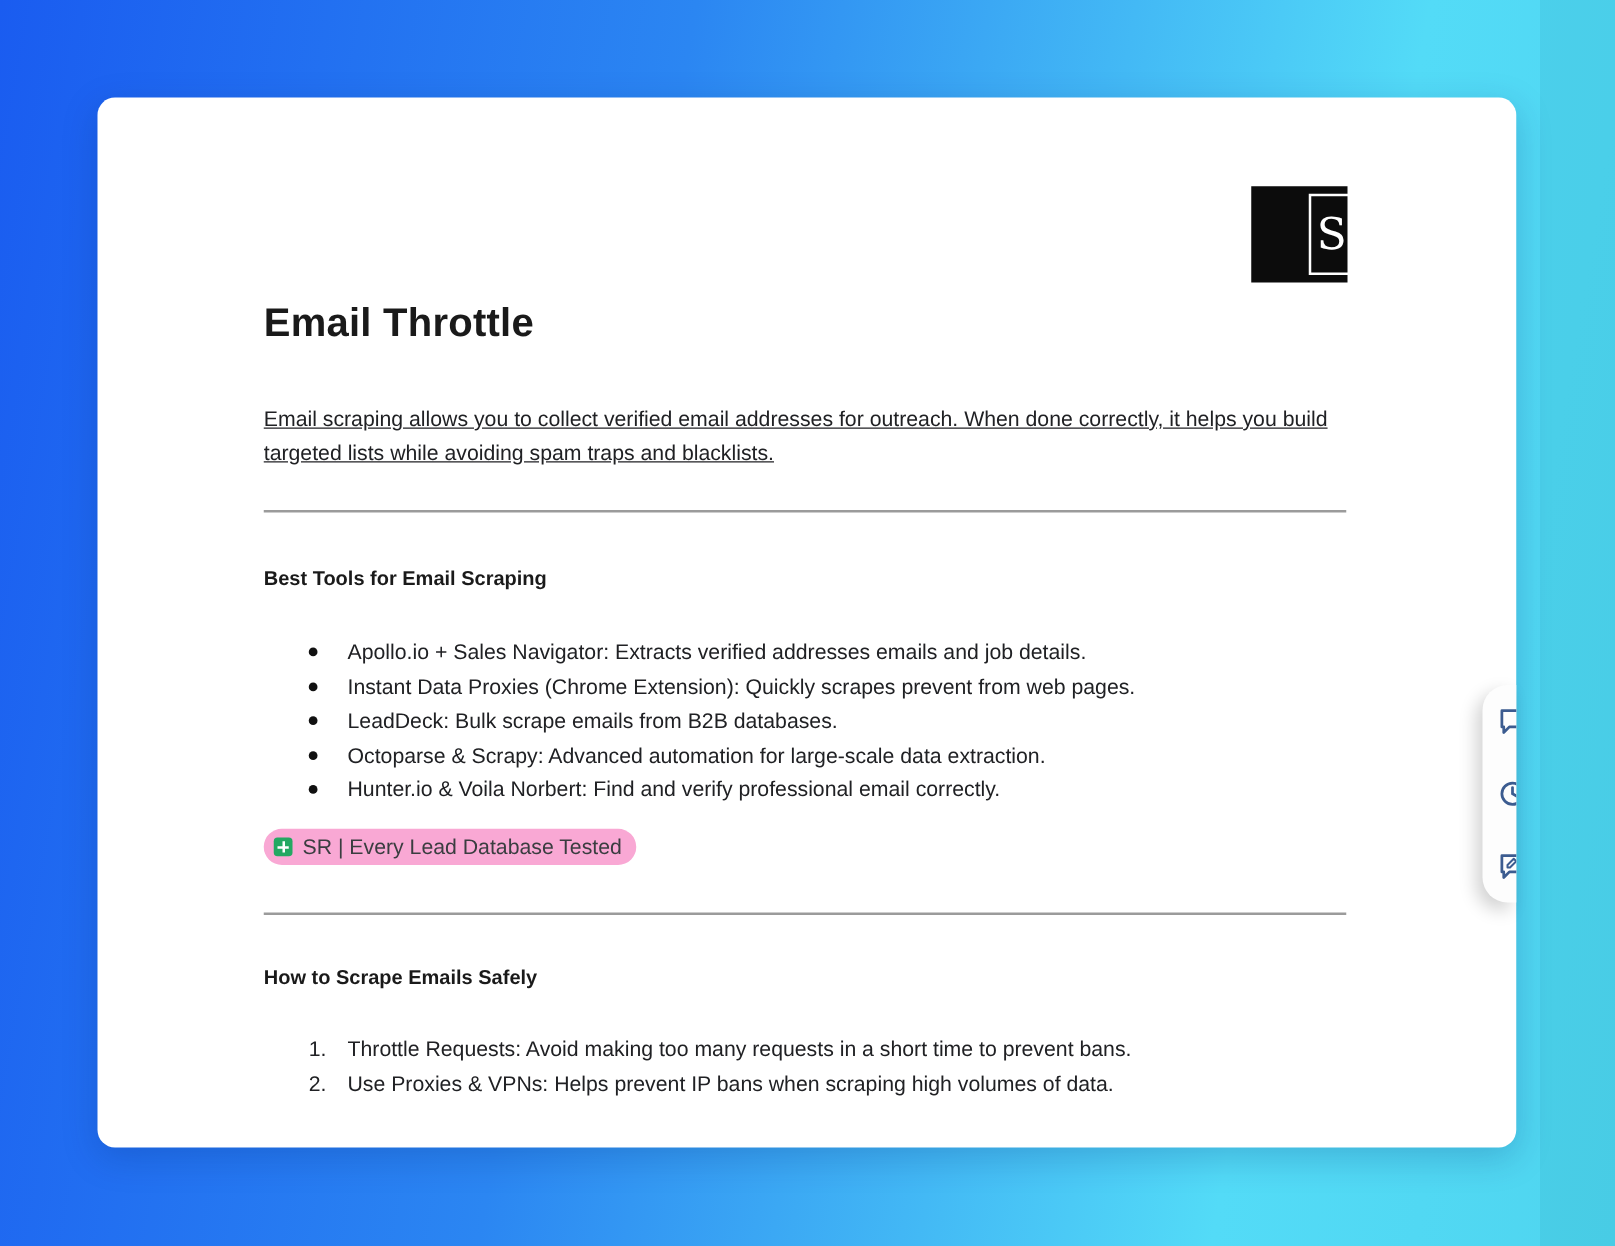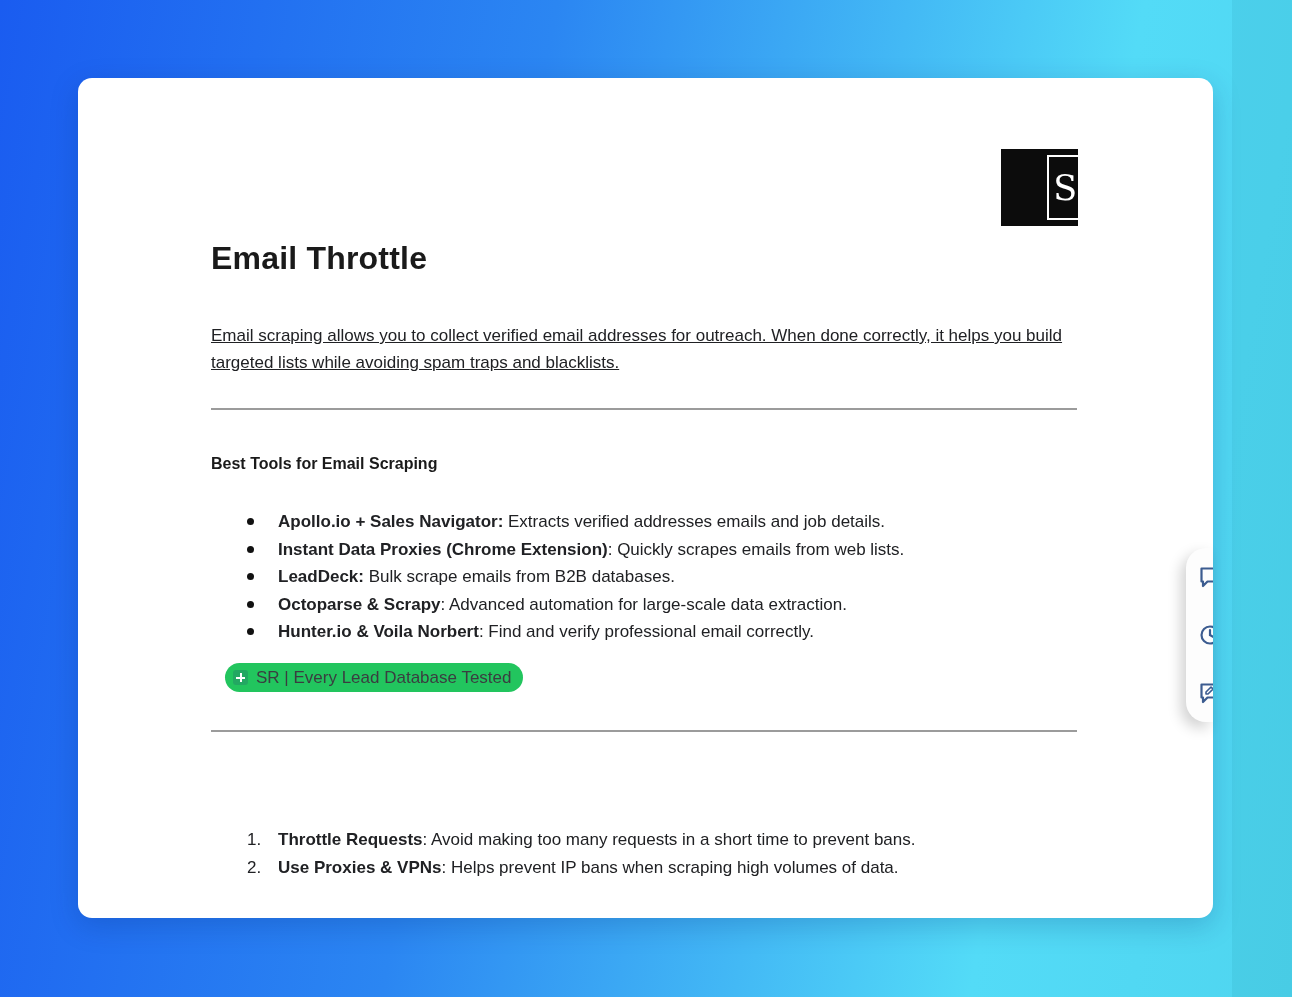--- a/index.html
+++ b/index.html
@@ -53,27 +53,27 @@
 
   .list { position:absolute; left:169px; width:840px; font-size:17px; color:#202124; }
   .list-tools  { top:430px; }
   .list-safety { top:748px; }
   .list-item { display:flex; align-items:flex-start; line-height:27px; margin-bottom:0.5px; }
   .bullet-dot {
     flex:0 0 auto; width:7px; height:7px; border-radius:50%;
     background:#111; margin:10px 24px 0 0;
   }
   .num { flex:0 0 31px; }
-  .li-text b { font-weight:bold; }
+  .li-text b { font-weight:normal; }
 
   
   .chip {
-    position:absolute; left:147px; top:585px; height:29px;
+    position:absolute; left:133px; top:585px; height:29px;
     display:inline-flex; align-items:center; gap:8px; padding:0 12px 0 8px;
-    background:#22c55e; border-radius:15px;
+    background:#f9a8d4; border-radius:15px;
     font-size:17px; color:#3a3d40; cursor:pointer;
   }
   .sheets-icon {
     width:15px; height:15px; border-radius:3px; background:#23a862;
     position:relative; flex:0 0 auto;
   }
   .sheets-icon::before {
     content:""; position:absolute; left:3px; top:6.5px; width:9px; height:2px; background:#fff;
   }
   .sheets-icon::after {
@@ -112,21 +112,21 @@
 
     <h2 class="section-heading heading-tools">Best Tools for Email Scraping</h2>
 
     <ul class="list list-tools" style="list-style:none;">
       <li class="list-item">
         <span class="bullet-dot"></span>
         <span class="li-text"><b>Apollo.io + Sales Navigator:</b><span> Extracts verified addresses emails and job details.</span></span>
       </li>
       <li class="list-item">
         <span class="bullet-dot"></span>
-        <span class="li-text"><b>Instant Data Proxies (Chrome Extension)</b><span>: Quickly scrapes emails from web lists.</span></span>
+        <span class="li-text"><b>Instant Data Proxies (Chrome Extension)</b><span>: Quickly scrapes prevent from web pages.</span></span>
       </li>
       <li class="list-item">
         <span class="bullet-dot"></span>
         <span class="li-text"><b>LeadDeck:</b><span> Bulk scrape emails from B2B databases.</span></span>
       </li>
       <li class="list-item">
         <span class="bullet-dot"></span>
         <span class="li-text"><b>Octoparse &amp; Scrapy</b><span>: Advanced automation for large-scale data extraction.</span></span>
       </li>
       <li class="list-item">
@@ -135,20 +135,21 @@
       </li>
     </ul>
 
     <div class="chip">
       <span class="sheets-icon"></span>
       <span>SR | Every Lead Database Tested</span>
     </div>
 
     <div class="divider divider-2"></div>
 
+    <h2 class="section-heading heading-safety">How to Scrape Emails Safely</h2>
 
     <ol class="list list-safety" style="list-style:none;">
       <li class="list-item">
         <span class="num">1.</span>
         <span class="li-text"><b>Throttle Requests</b><span>: Avoid making too many requests in a short time to prevent bans.</span></span>
       </li>
       <li class="list-item">
         <span class="num">2.</span>
         <span class="li-text"><b>Use Proxies &amp; VPNs</b><span>: Helps prevent IP bans when scraping high volumes of data.</span></span>
       </li>

